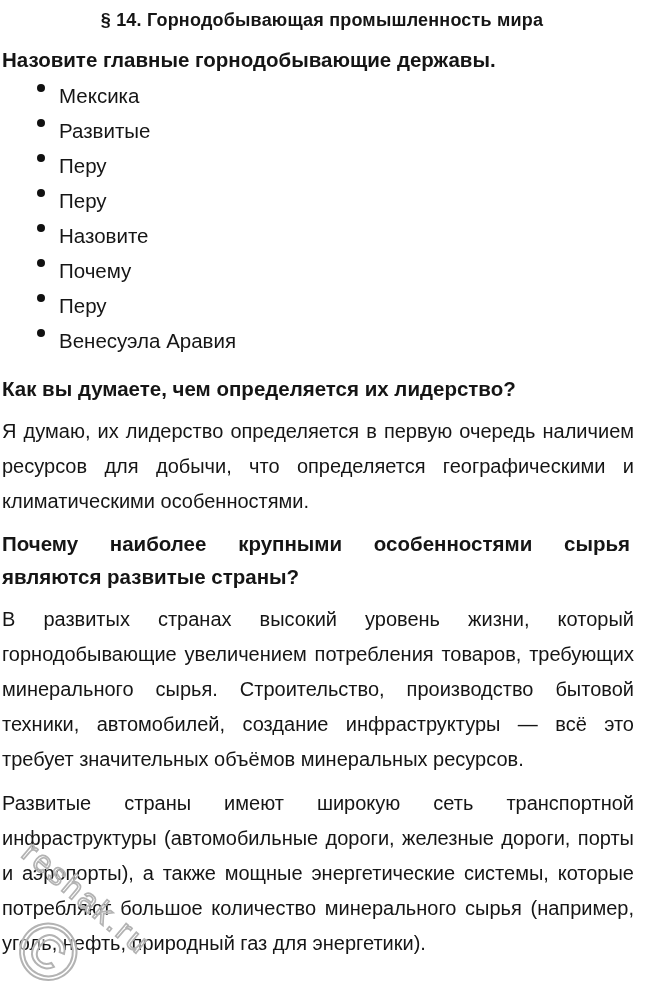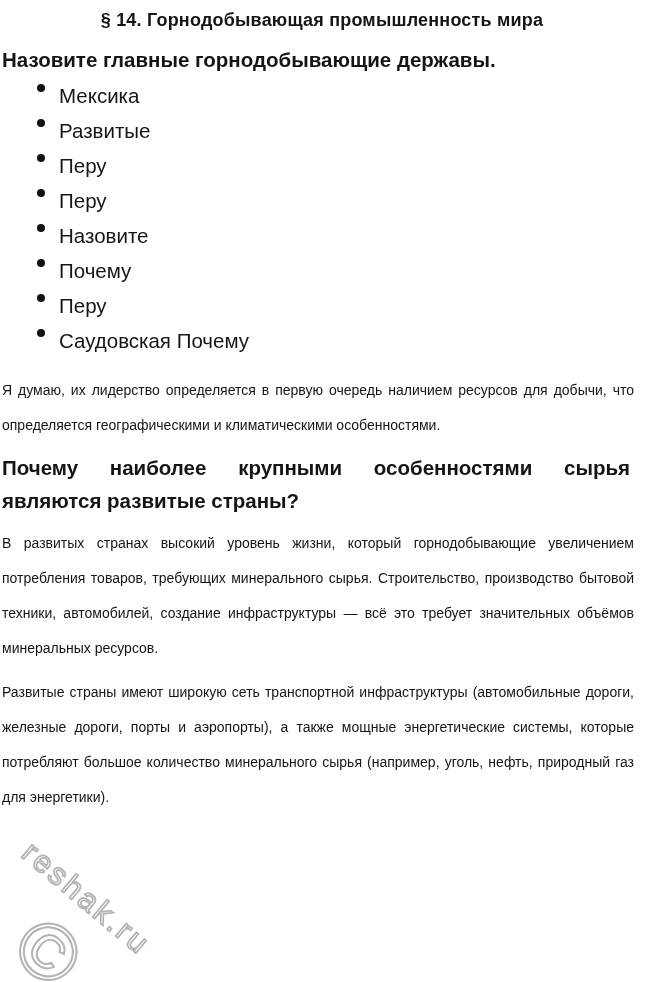--- a/index.html
+++ b/index.html
@@ -47,21 +47,21 @@
   }
   .bullet {
     width: 8px;
     height: 8px;
     border-radius: 50%;
     background: #111111;
     margin-right: 14px;
     flex: 0 0 auto;
   }
   p.answer {
-    font-size: 14px;
+    font-size: 20px;
     line-height: 35px;
     text-align: justify;
     margin: 9px 8px 0 0;
   }
   
   svg.watermark {
     position: absolute;
     left: -4px;
     top: 806px;
     overflow: visible;
@@ -118,24 +118,25 @@
     <li>
       <span class="bullet"></span>
       <span>Почему</span>
     </li>
     <li>
       <span class="bullet"></span>
       <span>Перу</span>
     </li>
     <li>
       <span class="bullet"></span>
-      <span>Саудовская Почему</span>
+      <span>Венесуэла Аравия</span>
     </li>
   </ul>
 
+  <div class="q-head">Как вы думаете, чем определяется их лидерство?</div>
 
   <p class="answer">Я думаю, их лидерство определяется в первую очередь наличием ресурсов для добычи, что определяется географическими и климатическими особенностями.</p>
 
   <div class="q-head">Почему наиболее крупными особенностями сырья являются развитые страны?</div>
 
   <p class="answer">В развитых странах высокий уровень жизни, который горнодобывающие увеличением потребления товаров, требующих минерального сырья. Строительство, производство бытовой техники, автомобилей, создание инфраструктуры — всё это требует значительных объёмов минеральных ресурсов.</p>
 
   <p class="answer">Развитые страны имеют широкую сеть транспортной инфраструктуры (автомобильные дороги, железные дороги, порты и аэропорты), а также мощные энергетические системы, которые потребляют большое количество минерального сырья (например, уголь, нефть, природный газ для энергетики).</p>
 
 </div>

